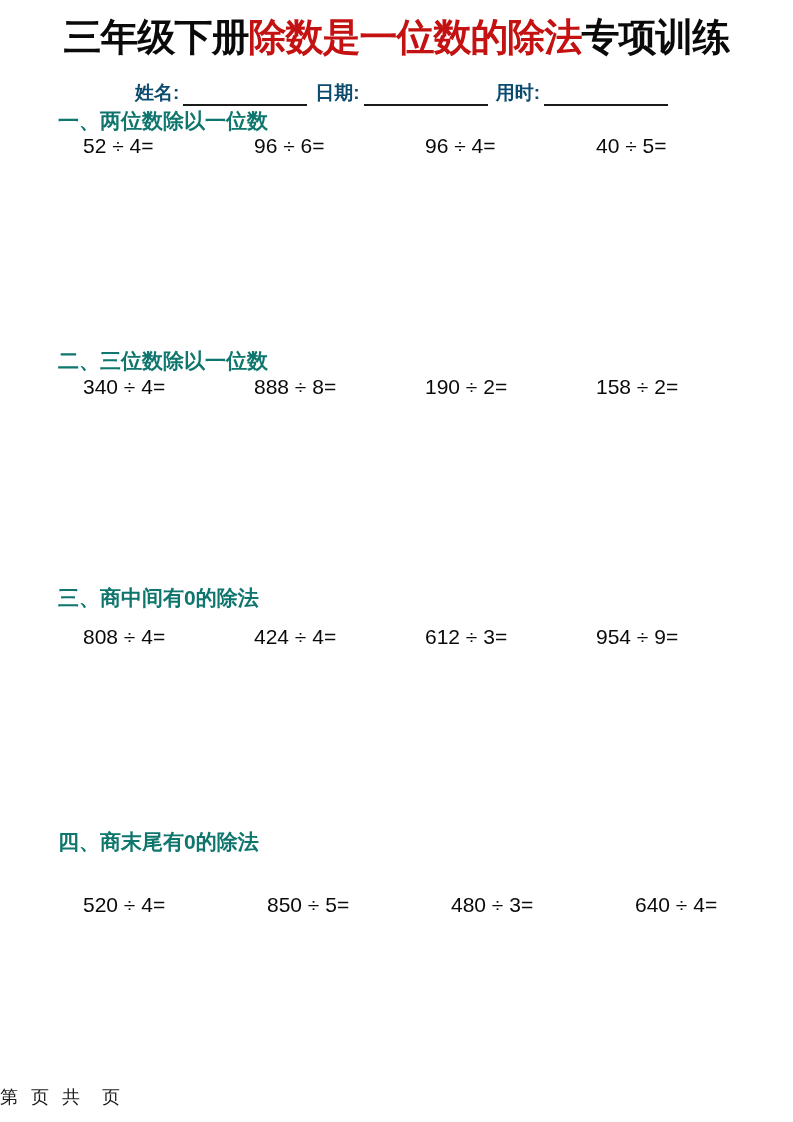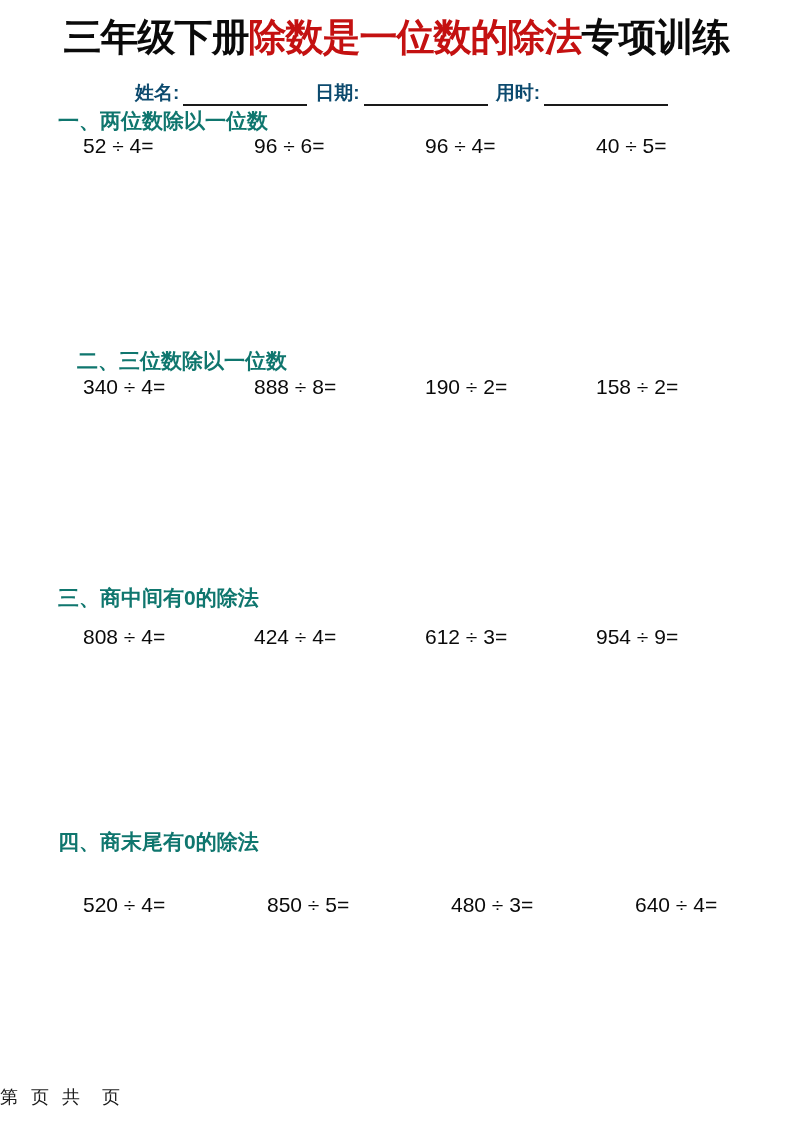--- a/index.html
+++ b/index.html
@@ -58,21 +58,21 @@
     display: grid;
     grid-template-columns: repeat(4, 171px);
     font-size: 21px;
     font-weight: 400;
     line-height: 25px;
     color: #0a0a0a;
   }
   .problem { white-space: nowrap; }
   .s1-heading { top: 109px; }
   .s1-row     { top: 133px; }
-  .s2-heading { top: 349px; margin-left: 19px; }
+  .s2-heading { top: 349px; }
   .s2-row     { top: 374px; }
   .s3-heading { top: 586px; }
   .s3-row     { top: 624px; }
   .s4-heading { top: 830px; }
   .s4-row     { top: 892px; gap: 13px; }
   .page-footer {
     position: absolute;
     top: 1085px; left: 0; width: 100%;
     text-align: left;
     font-size: 18px;

